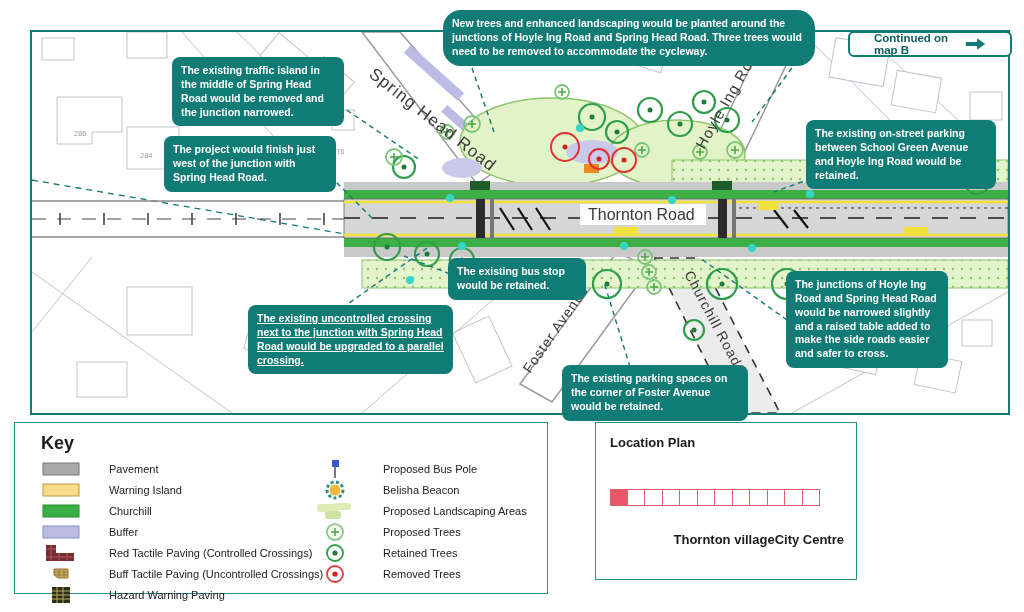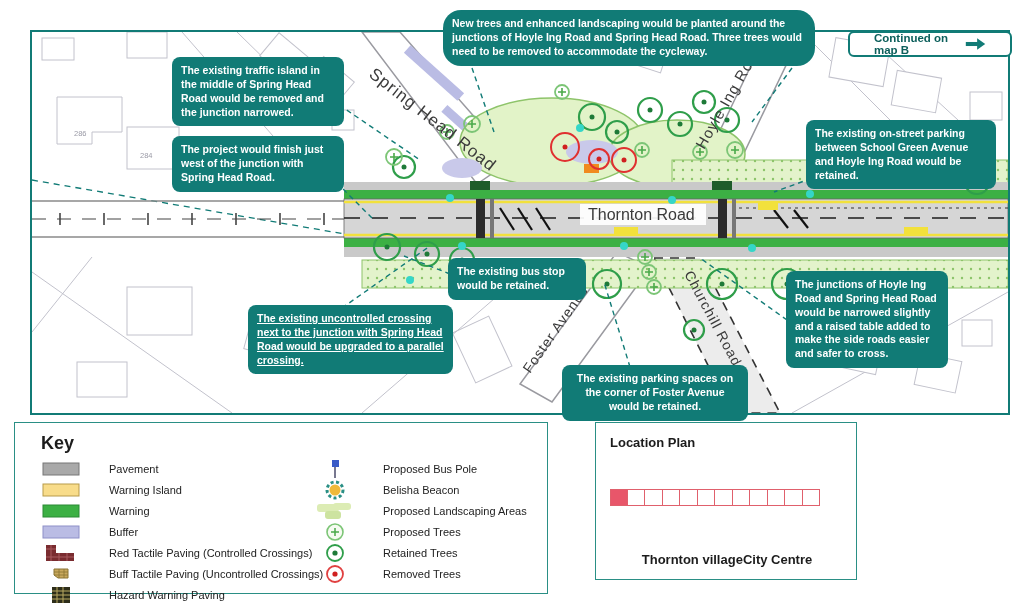--- a/index.html
+++ b/index.html
@@ -33,21 +33,21 @@
   .key-row .lbl{font-size:11px;color:#222;margin-left:28px;white-space:nowrap;}
 
   
   .loc-panel{position:absolute;left:595px;top:422px;width:262px;height:158px;background:#ffffff;
     border:1.5px solid #2a8f85;box-sizing:border-box;padding-left:36px;}
   .loc-title{position:absolute;left:14px;top:12px;font-size:13px;font-weight:bold;color:#1c1c1c;}
   .loc-bar{position:absolute;left:14px;top:66px;display:flex;}
   .loc-seg{width:17.5px;height:17px;border:1.5px solid #e0606c;border-left:none;background:#ffffff;box-sizing:border-box;}
   .loc-seg:first-child{border-left:1.5px solid #e0606c;}
   .loc-seg.filled{background:#e8566a;}
-  .loc-labels{position:absolute;left:14px;top:129px;width:234px;display:flex;justify-content:center;}
+  .loc-labels{position:absolute;left:14px;top:109px;width:234px;display:flex;justify-content:flex-end;}
   .loc-labels div{font-size:13px;font-weight:bold;color:#1c1c1c;}
 </style>
 </head>
 <body>
 
 <div class="page">
 
   <div class="map-panel">
     <svg width="976" height="381" viewBox="0 0 976 381">
       <defs>
@@ -263,25 +263,25 @@
           <text x="108" y="126">284</text>
           <text x="300" y="122">276</text>
           <text x="948" y="94">24</text>
         </g>
       </g>
     </svg>
   </div>
 
   <div class="callout" style="left:443px;top:10px;width:372px;border-radius:18px;">New trees and enhanced landscaping would be planted around the junctions of Hoyle Ing Road and Spring Head Road. Three trees would need to be removed to accommodate the cycleway.</div>
   <div class="callout" style="left:172px;top:57px;width:172px;">The existing traffic island in the middle of Spring Head Road would be removed and the junction narrowed.</div>
-  <div class="callout" style="left:172px;top:136px;width:172px;">The project would finish just west of the junction with Spring Head Road.</div>
+  <div class="callout" style="left:164px;top:136px;width:172px;">The project would finish just west of the junction with Spring Head Road.</div>
   <div class="callout" style="left:806px;top:84px;width:190px;margin-top:36px;">The existing on-street parking between School Green Avenue and Hoyle Ing Road would be retained.</div>
   <div class="callout" style="left:448px;top:258px;width:138px;">The existing bus stop would be retained.</div>
   <div class="callout" style="left:248px;top:305px;width:205px;text-decoration:underline;">The existing uncontrolled crossing next to the junction with Spring Head Road would be upgraded to a parallel crossing.</div>
-  <div class="callout" style="left:562px;top:365px;width:186px;text-align:center;">The existing parking spaces on the corner of Foster Avenue would be retained.</div>
+  <div class="callout" style="left:562px;top:365px;width:186px;">The existing parking spaces on the corner of Foster Avenue would be retained.</div>
   <div class="callout" style="left:786px;top:271px;width:162px;">The junctions of Hoyle Ing Road and Spring Head Road would be narrowed slightly and a raised table added to make the side roads easier and safer to cross.</div>
 
   <div class="continued">
     <span>Continued on map B</span>
     <svg width="26" height="14" viewBox="0 0 26 14">
       <rect x="1" y="4.5" width="15" height="5" fill="#117b76"></rect>
       <polygon points="15,0 25,7 15,14" fill="#117b76"></polygon>
     </svg>
   </div>
 
@@ -303,21 +303,21 @@
             </svg>
           </span>
           <span class="lbl">Warning Island</span>
         </div>
         <div class="key-row">
           <span class="sw">
             <svg width="38" height="14">
               <rect x="1" y="1" width="36" height="12" fill="#3cb044" stroke="#2a8a34"></rect>
             </svg>
           </span>
-          <span class="lbl">Warning</span>
+          <span class="lbl">Churchill</span>
         </div>
         <div class="key-row">
           <span class="sw">
             <svg width="38" height="14">
               <rect x="1" y="1" width="36" height="12" fill="#babce4" stroke="#8e90c8"></rect>
             </svg>
           </span>
           <span class="lbl">Buffer</span>
         </div>
         <div class="key-row">

